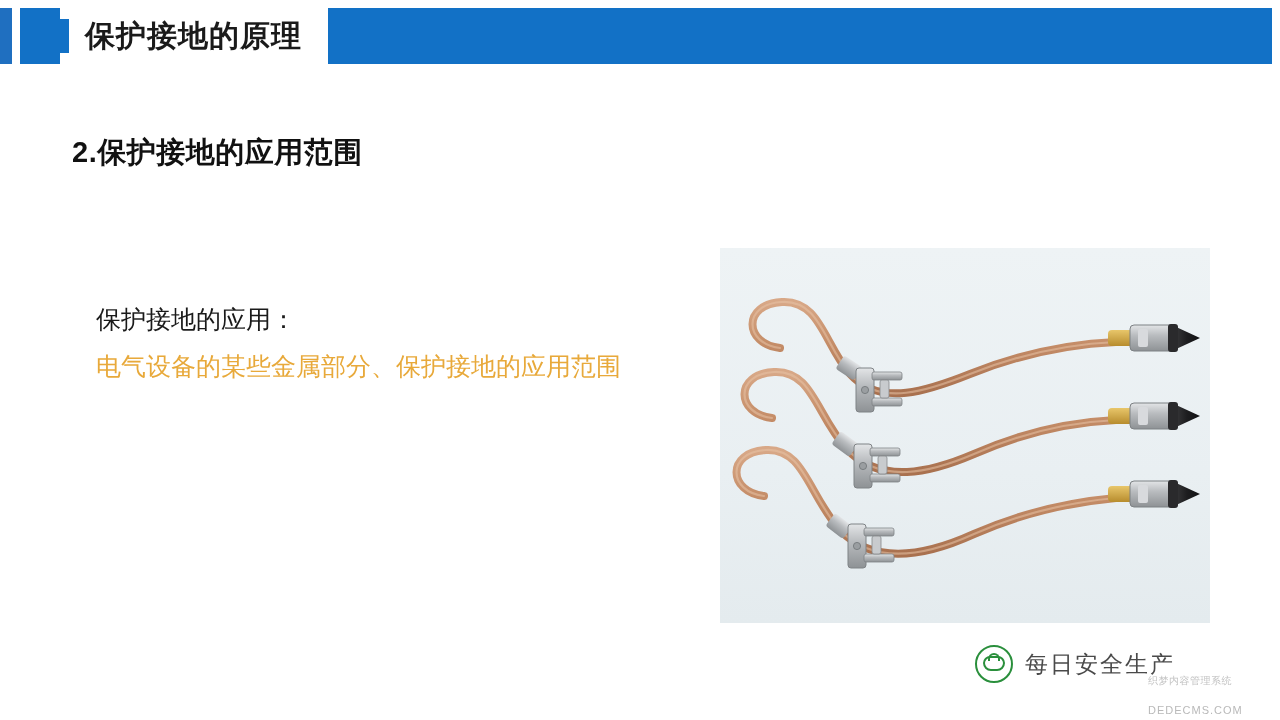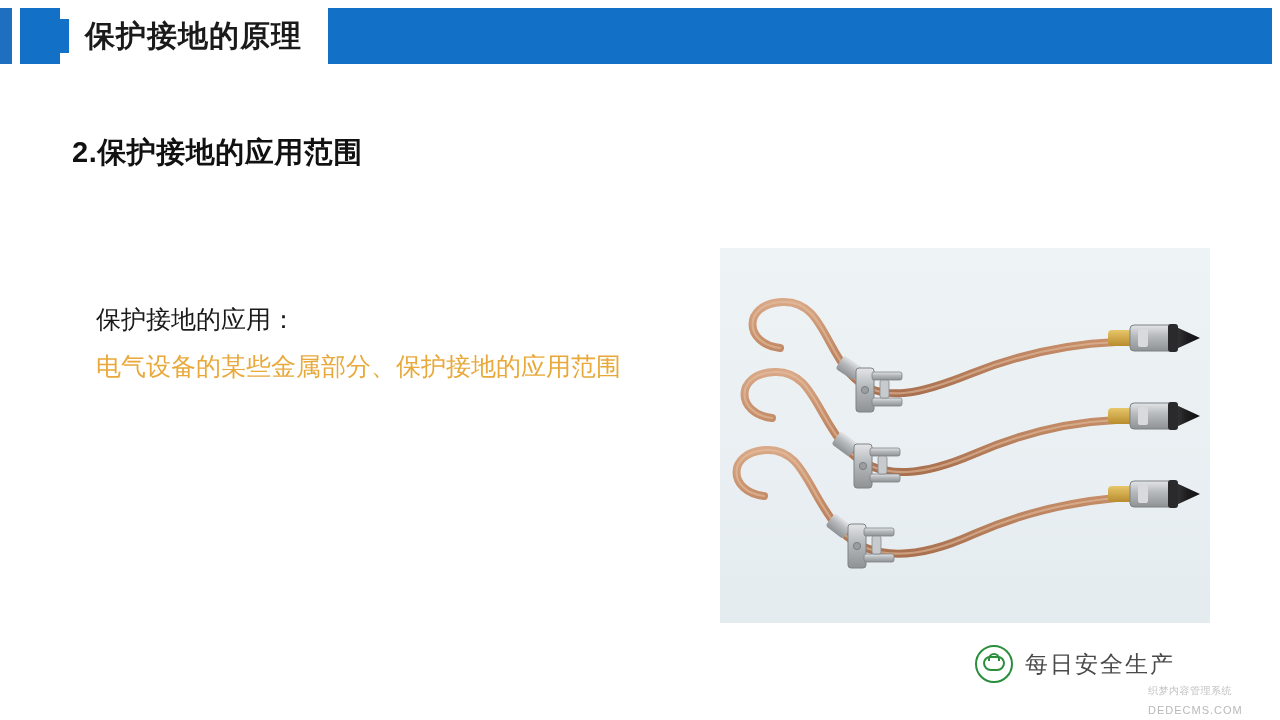--- a/index.html
+++ b/index.html
@@ -167,21 +167,20 @@
     white-space: nowrap;
   }
   .site-wm-cn {
     position: absolute;
     left: 1148px;
     top: 674px;
     font-size: 10px;
     color: #c3c3c3;
     letter-spacing: 0.5px;
     white-space: nowrap;
-    margin-top: 10px;
   }
 </style>
 </head>
 <body>
 
 <div class="header">
   <div class="header-accent-left"></div>
   <div class="header-bar"></div>
   <div class="header-title-box">
     <div class="header-tick"></div>

